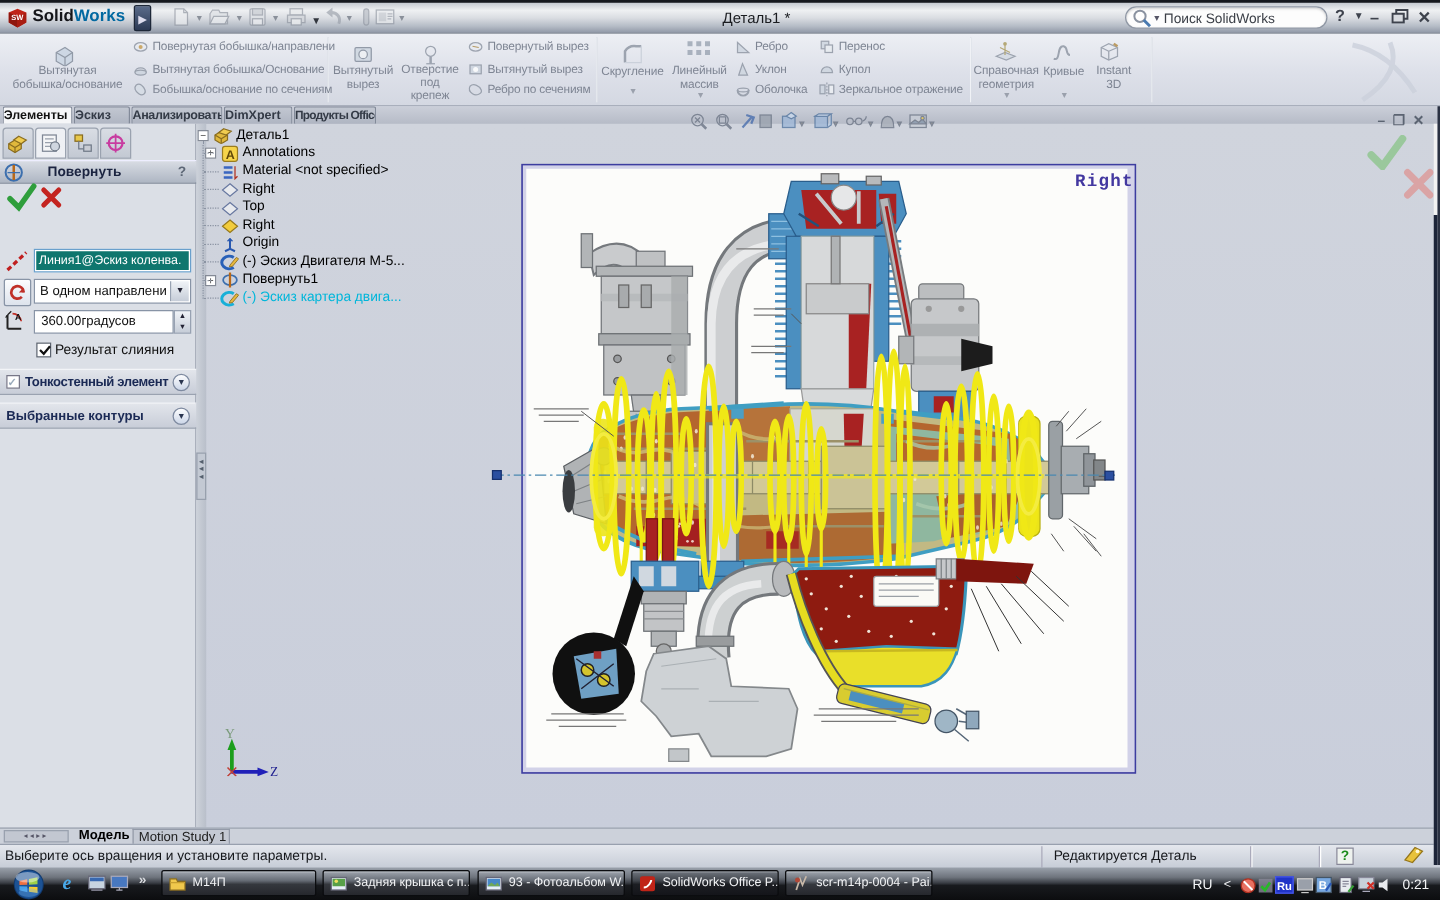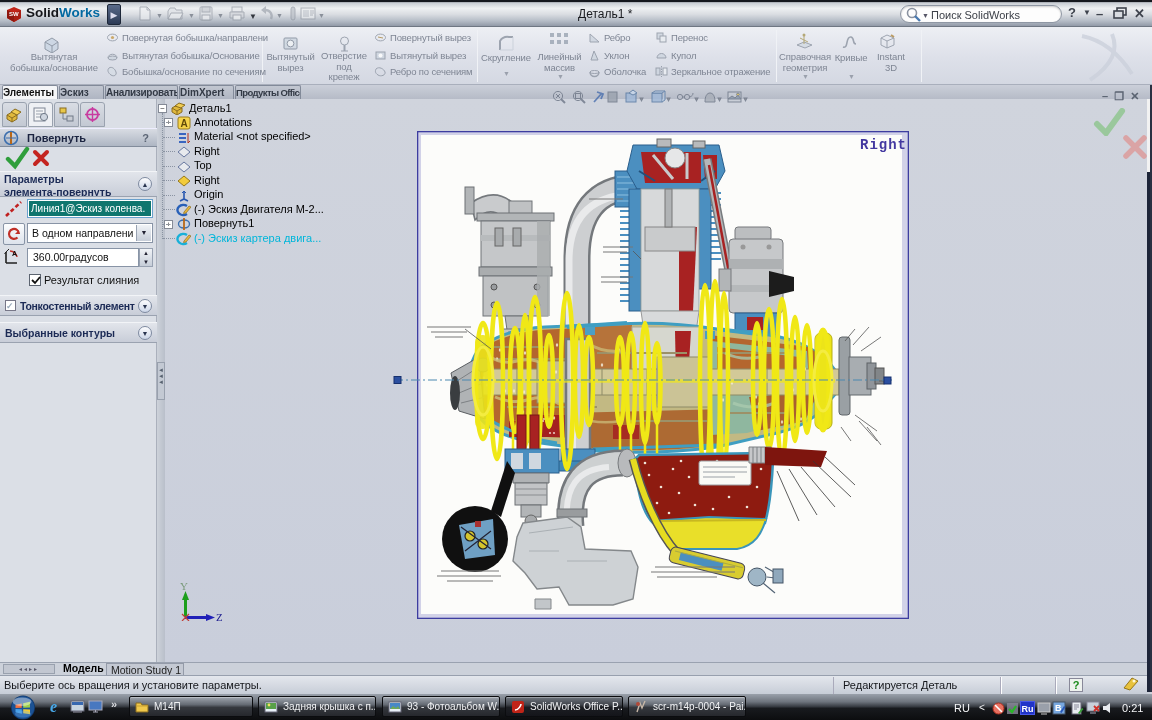--- a/index.html
+++ b/index.html
@@ -613,35 +613,34 @@
       <rect x="2" y="2" width="6" height="5" fill="#e8c84a" stroke="#8a6d20"></rect>
       <rect x="9" y="10" width="6" height="5" fill="#c8ccd4" stroke="#707a88"></rect>
       <path d="M5 7v6h4" fill="none" stroke="#707a88"></path>
     </svg>
 <div class="abs ptab" style="left:80px"></div>
 <svg class="abs" style="left:84px;top:106px" width="17" height="17" viewBox="0 0 17 17">
       <circle cx="8.5" cy="8.5" r="5.5" fill="none" stroke="#c83ca0" stroke-width="1.8"></circle>
       <path d="M8.5 1v15M1 8.5h15" stroke="#c83ca0" stroke-width="1.4"></path>
     </svg>
 
-<div class="abs" id="pmhead"><span style="margin-left:27px">Повернуть</span><span class="q">?</span></div>
+<div class="abs" id="pmhead"><span style="margin-left:38px">Повернуть</span><span class="q">?</span></div>
 <svg class="abs" style="left:3px;top:130px" width="16" height="16" viewBox="0 0 16 16">
       <circle cx="8" cy="8" r="6.5" fill="none" stroke="#3c6fae" stroke-width="1.6"></circle>
       <path d="M8 2v12" stroke="#b86818" stroke-width="2"></path>
       <path d="M3 8h10" stroke="#3c6fae"></path>
     </svg>
 
 <svg class="abs" style="left:4px;top:146px" width="26" height="24" viewBox="0 0 26 24">
       <path d="M4 13l7 7L23 3" fill="none" stroke="#2f9e3c" stroke-width="4.4" stroke-linecap="round"></path>
     </svg>
 <svg class="abs" style="left:32px;top:149px" width="18" height="18" viewBox="0 0 18 18">
       <path d="M3 3l12 12M15 3L3 15" stroke="#c42420" stroke-width="4" stroke-linecap="round"></path>
     </svg>
 
-<div class="abs sect" style="top:171px;height:26px;line-height:12.5px;padding:1px 0 0 4px">Параметры<br>элемента-повернуть<div class="cirbtn" style="top:5px">▲</div></div>
 <svg class="abs" style="left:4px;top:200px" width="19" height="18" viewBox="0 0 19 18">
       <path d="M2 16L17 2" stroke="#c02020" stroke-width="2.6" stroke-dasharray="4 2.5"></path>
     </svg>
 <div class="abs fld" style="left:27px;top:199px;width:126px;height:19px;border-color:#6aa0cc;padding:1px">
  <div style="background:#0f766e;color:#fff;font-size:10px;height:15px;line-height:15px;padding-left:2px;overflow:hidden">Линия1@Эскиз коленва.</div>
     </div>
 <div class="abs" style="left:3px;top:223px;width:22px;height:22px;background:linear-gradient(#fcfdfe,#dde3ec);border:1px solid #8894a6;border-radius:2px"></div>
 <svg class="abs" style="left:6px;top:226px" width="16" height="16" viewBox="0 0 16 16">
       <path d="M13 8a5 5 0 10-1.5 3.5" fill="none" stroke="#c03028" stroke-width="2.2"></path>
       <path d="M13 4v4h-4z" fill="#c03028"></path>
@@ -745,21 +744,21 @@
 <div class="abs trow" style="left:194px;top:174px">Right</div>
 <svg class="abs" style="left:177px;top:189px" width="14" height="14" viewBox="0 0 14 14">
       <path d="M7 2v8M3 12l4-2 4 2" fill="none" stroke="#2858b0" stroke-width="1.6"></path>
       <path d="M5 4l2-2 2 2" fill="none" stroke="#2858b0"></path>
     </svg>
 <div class="abs trow" style="left:194px;top:188px">Origin</div>
 <svg class="abs" style="left:176px;top:203px" width="15" height="14" viewBox="0 0 15 14">
       <path d="M11 3a6 5 0 100 8" fill="none" stroke="#2860b8" stroke-width="2.4"></path>
       <path d="M8 9l5-6 2 1-5 6-2.5.5z" fill="#e8b83c" stroke="#8a6d20" stroke-width=".7"></path>
     </svg>
-<div class="abs trow" style="left:194px;top:203px">(-) Эскиз Двигателя М-2...</div>
+<div class="abs trow" style="left:194px;top:203px">(-) Эскиз Двигателя М-5...</div>
 <div class="abs pm" style="left:164px;top:220px">+</div>
 <svg class="abs" style="left:177px;top:217px" width="14" height="14" viewBox="0 0 14 14">
       <ellipse cx="7" cy="7" rx="5.5" ry="4" fill="none" stroke="#3c6fae" stroke-width="1.4"></ellipse>
       <path d="M7 1v12" stroke="#b86818" stroke-width="1.8"></path>
     </svg>
 <div class="abs trow" style="left:194px;top:217px">Повернуть1</div>
 <svg class="abs" style="left:176px;top:232px" width="15" height="14" viewBox="0 0 15 14">
       <path d="M11 3a6 5 0 100 8" fill="none" stroke="#18b0d8" stroke-width="2.4"></path>
       <path d="M8 9l5-6 2 1-5 6-2.5.5z" fill="#e8b83c" stroke="#8a6d20" stroke-width=".7"></path>
     </svg>

